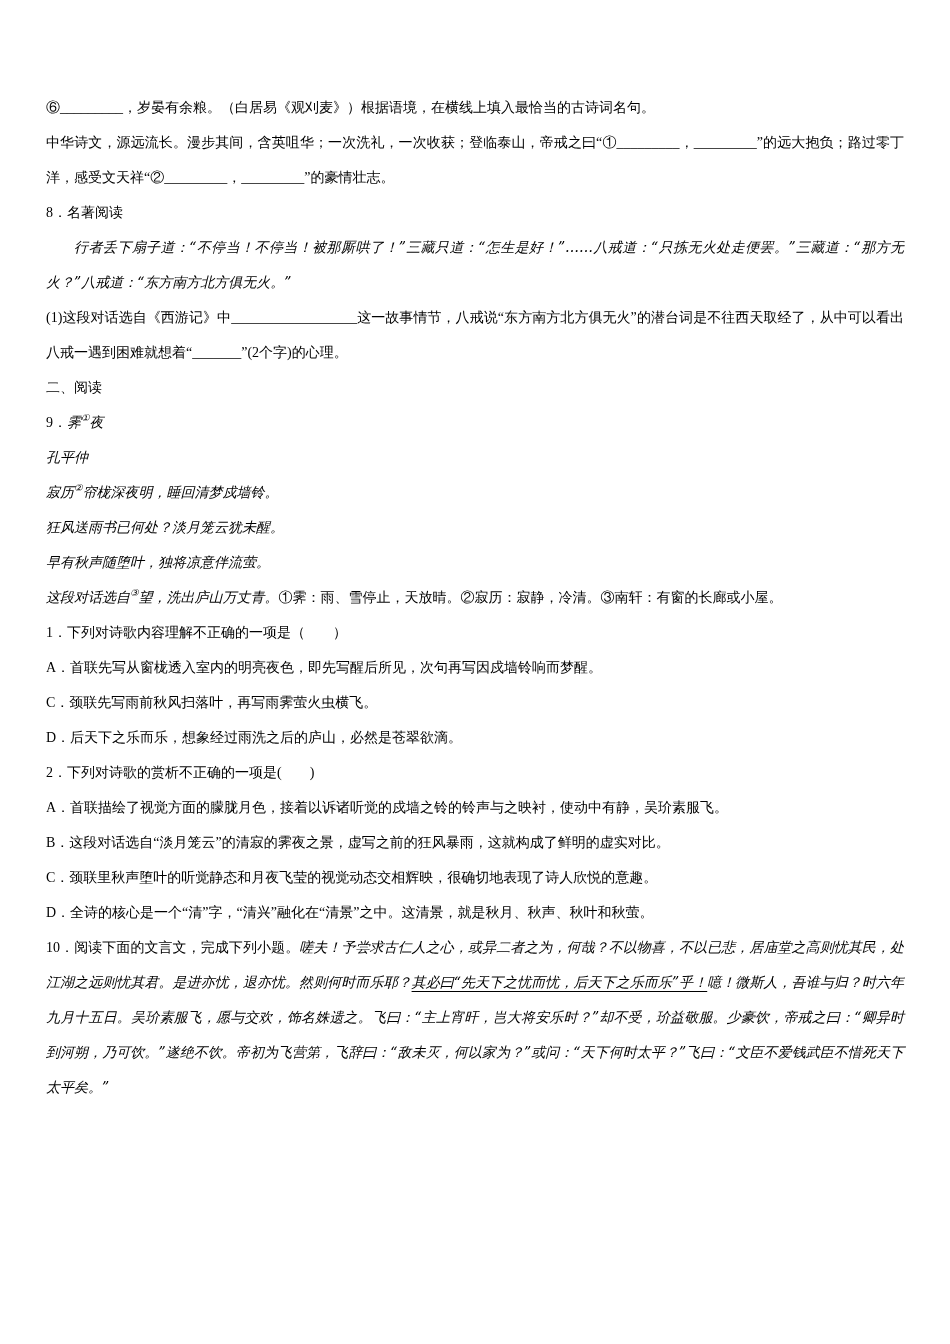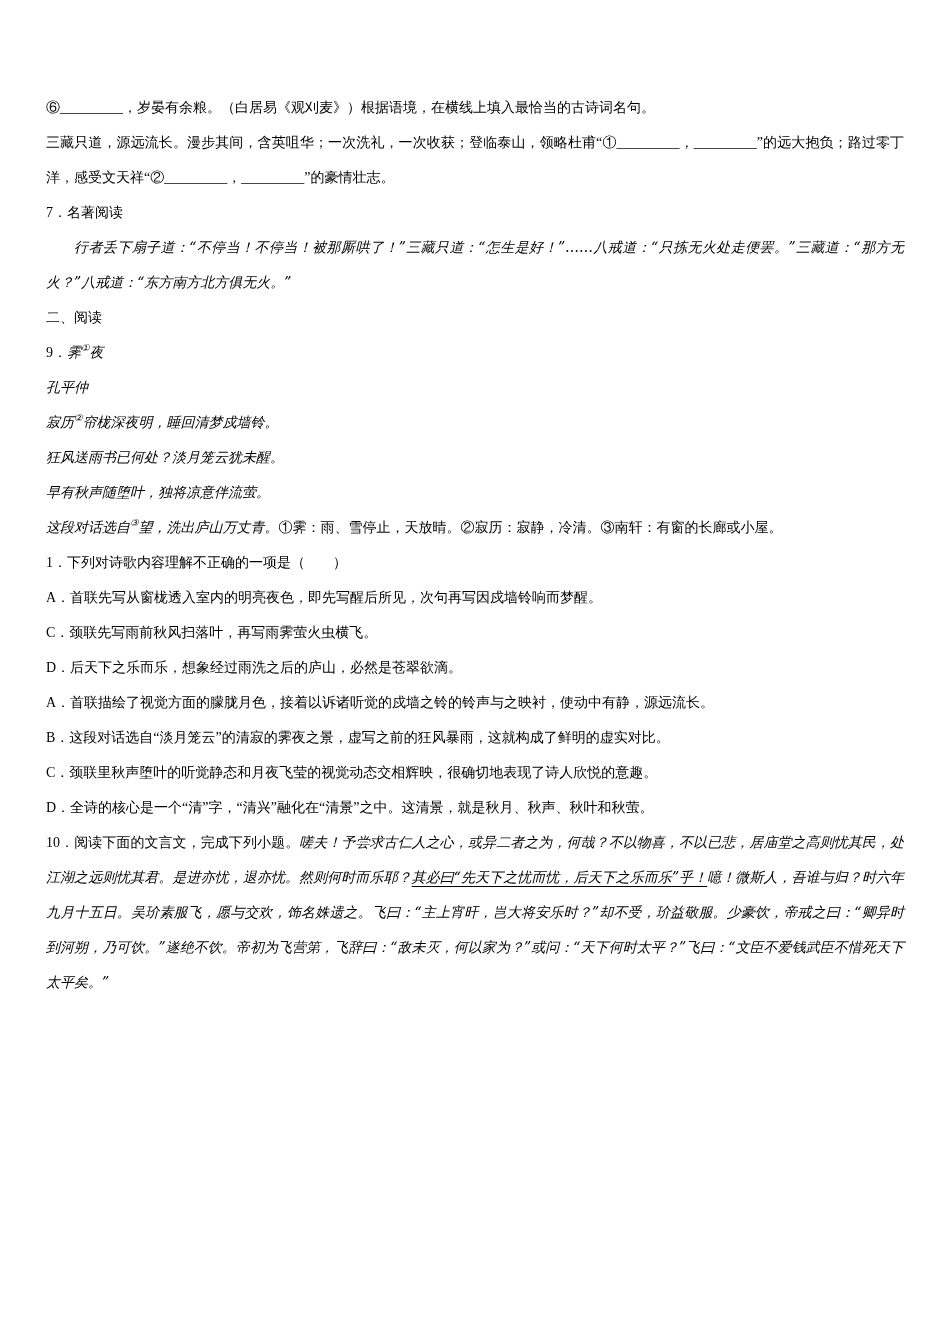--- a/index.html
+++ b/index.html
@@ -28,32 +28,34 @@
   .bold { font-weight: normal; }
   .ul   { text-decoration: underline; text-underline-offset: 4px; }
   .sup  { font-size: 0.68em; vertical-align: super; line-height: 0; }
   .blank { letter-spacing: 0; white-space: normal; }
 </style>
 </head>
 <body style="background: rgb(255, 255, 255); color: rgb(0, 0, 0);">
 
 <div class="page">
     <p class="para song"><span class="">⑥</span><span class="blank">_________</span><span class="">，岁晏有余粮。（白居易《观刈麦》）根据语境，在横线上填入最恰当的古诗词名句。</span></p>
-    <p class="para song"><span class="">三藏只道，源远流长。漫步其间，含英咀华；一次洗礼，一次收获；登临泰山，领略杜甫“①</span><span class="blank">_________</span><span class="">，</span><span class="blank">_________</span><span class="">”的远大抱负；路过零丁洋，感受文天祥“②</span><span class="blank">_________</span><span class="">，</span><span class="blank">_________</span><span class="">”的豪情壮志。</span></p>
-    <p class="para song"><span class="">7．名著阅读</span></p>
+    <p class="para song"><span class="">中华诗文，源远流长。漫步其间，含英咀华；一次洗礼，一次收获；登临泰山，帝戒之曰“①</span><span class="blank">_________</span><span class="">，</span><span class="blank">_________</span><span class="">”的远大抱负；路过零丁洋，感受文天祥“②</span><span class="blank">_________</span><span class="">，</span><span class="blank">_________</span><span class="">”的豪情壮志。</span></p>
+    <p class="para song"><span class="">8．名著阅读</span></p>
     <p class="para kai bold" style="text-indent: 2em;"><span class="">行者丢下扇子道：“不停当！不停当！被那厮哄了！”三藏只道：“怎生是好！”……八戒道：“只拣无火处走便罢。”三藏道：“那方无火？”八戒道：“东方南方北方俱无火。”</span></p>
+    <p class="para song"><span class="">(1)这段对话选自《西游记》中</span><span class="blank">__________________</span><span class="">这一故事情节，八戒说“东方南方北方俱无火”的潜台词是不往西天取经了，从中可以看出八戒一遇到困难就想着“</span><span class="blank">_______</span><span class="">”(2个字)的心理。</span></p>
     <p class="para song bold"><span class="">二、阅读</span></p>
     <p class="para song"><span class="">9．</span><span class="kai">霁</span><span class="kai sup">①</span><span class="kai">夜</span></p>
     <p class="para kai"><span class="">孔平仲</span></p>
     <p class="para kai"><span class="">寂历</span><span class="sup">②</span><span class="">帘栊深夜明，睡回清梦戍墙铃。</span></p>
     <p class="para kai"><span class="">狂风送雨书已何处？淡月笼云犹未醒。</span></p>
     <p class="para kai"><span class="">早有秋声随堕叶，独将凉意伴流萤。</span></p>
     <p class="para kai"><span class="">这段对话选自</span><span class="sup">③</span><span class="">望，洗出庐山万丈青。</span><span class="song">①霁：雨、雪停止，天放晴。②寂历：寂静，冷清。③南轩：有窗的长廊或小屋。</span></p>
     <p class="para song"><span class="">1．下列对诗歌内容理解不正确的一项是（　　）</span></p>
     <p class="para song"><span class="">A．首联先写从窗栊透入室内的明亮夜色，即先写醒后所见，次句再写因戍墙铃响而梦醒。</span></p>
     <p class="para song"><span class="">C．颈联先写雨前秋风扫落叶，再写雨霁萤火虫横飞。</span></p>
     <p class="para song"><span class="">D．后天下之乐而乐，想象经过雨洗之后的庐山，必然是苍翠欲滴。</span></p>
-    <p class="para song"><span class="">A．首联描绘了视觉方面的朦胧月色，接着以诉诸听觉的戍墙之铃的铃声与之映衬，使动中有静，源远流长。</span></p>
+    <p class="para song"><span class="">2．下列对诗歌的赏析不正确的一项是(　　)</span></p>
+    <p class="para song"><span class="">A．首联描绘了视觉方面的朦胧月色，接着以诉诸听觉的戍墙之铃的铃声与之映衬，使动中有静，吴玠素服飞。</span></p>
     <p class="para song"><span class="">B．这段对话选自“淡月笼云”的清寂的霁夜之景，虚写之前的狂风暴雨，这就构成了鲜明的虚实对比。</span></p>
     <p class="para song"><span class="">C．颈联里秋声堕叶的听觉静态和月夜飞莹的视觉动态交相辉映，很确切地表现了诗人欣悦的意趣。</span></p>
     <p class="para song"><span class="">D．全诗的核心是一个“清”字，“清兴”融化在“清景”之中。这清景，就是秋月、秋声、秋叶和秋萤。</span></p>
     <p class="para kai"><span class="song">10．阅读下面的文言文，完成下列小题。</span><span class="">嗟夫！予尝求古仁人之心，或异二者之为，何哉？不以物喜，不以已悲，居庙堂之高则忧其民，处江湖之远则忧其君。是进亦忧，退亦忧。然则何时而乐耶？</span><span class="ul">其必曰“先天下之忧而忧，后天下之乐而乐”乎！</span><span class="">噫！微斯人，吾谁与归？时六年九月十五日。吴玠素服飞，愿与交欢，饰名姝遗之。飞曰：“主上宵旰，岂大将安乐时？”却不受，玠益敬服。少豪饮，帝戒之曰：“卿异时到河朔，乃可饮。”遂绝不饮。帝初为飞营第，飞辞曰：“敌未灭，何以家为？”或问：“天下何时太平？”飞曰：“文臣不爱钱武臣不惜死天下太平矣。”</span></p>
   </div>
 
 </body></html>

